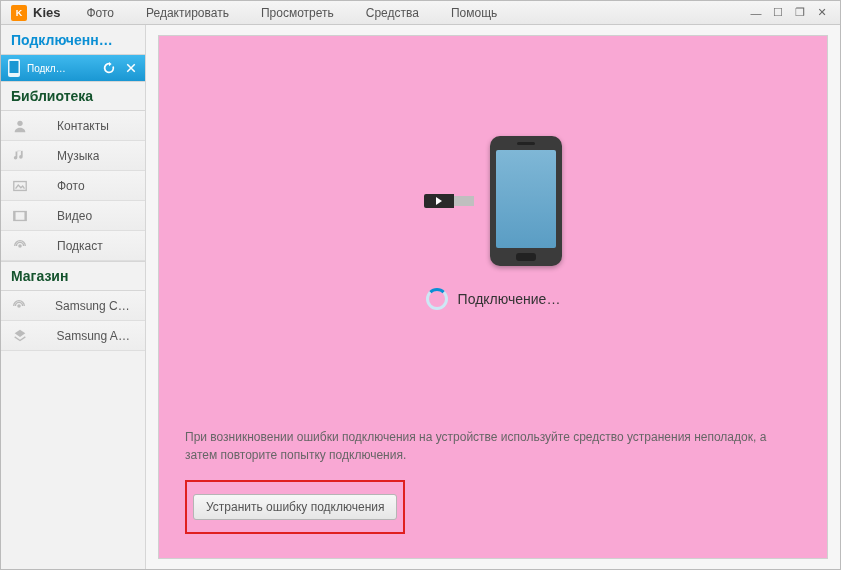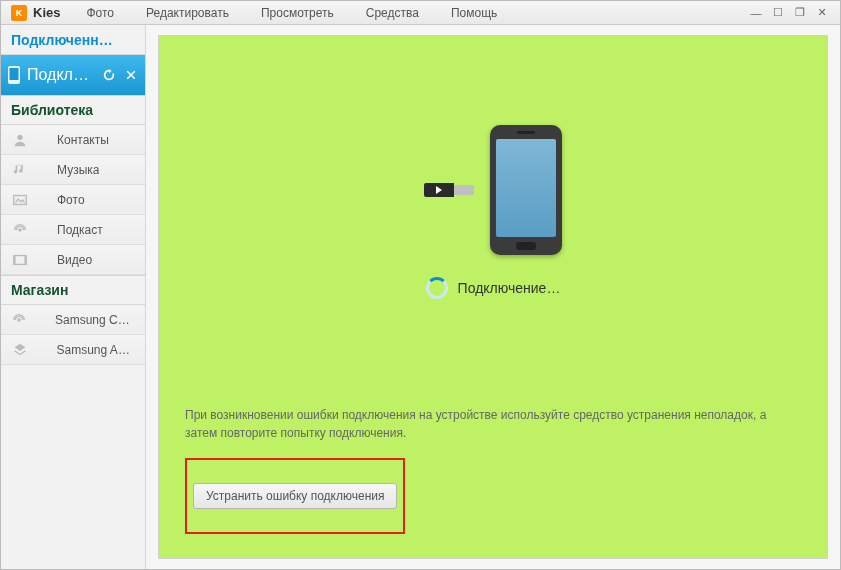--- a/index.html
+++ b/index.html
@@ -15,51 +15,51 @@
 .win-controls { display: flex; gap: 2px; padding-right: 8px; }
 .win-btn { width: 20px; height: 14px; display: flex; align-items: center; justify-content: center; color: #666; font-size: 11px; cursor: default; }
 
 .body { flex: 1; display: flex; overflow: hidden; }
 
 .sidebar { width: 145px; background: #f2f2f2; border-right: 1px solid #d6d6d6; display: flex; flex-direction: column; font-size: 12px; }
 .side-header { height: 30px; display: flex; align-items: center; padding: 0 10px; font-weight: bold; font-size: 14px; color: #0a8fd4; border-bottom: 1px solid #d6d6d6; }
 .side-header.lib { color: #14532d; border-top: 1px solid #d6d6d6; }
 .side-header.store { color: #14532d; border-top: 1px solid #d6d6d6; }
 
-.device-row { height: 40px; background: linear-gradient(#3fb9ee, #1a97d3); color: #fff; display: flex; align-items: center; padding: 0 6px; gap: 6px; font-size: 16px; }
+.device-row { height: 26px; background: linear-gradient(#3fb9ee, #1a97d3); color: #fff; display: flex; align-items: center; padding: 0 6px; gap: 6px; font-size: 10px; }
 .device-row .phone-icon { width: 14px; height: 18px; }
 .device-row .label { flex: 1; white-space: nowrap; overflow: hidden; text-overflow: ellipsis; }
 .device-row .icon-btn { width: 16px; height: 16px; display: flex; align-items: center; justify-content: center; cursor: default; }
 
 .side-item { height: 30px; display: flex; align-items: center; padding: 0 10px; gap: 28px; color: #555; cursor: default; background: linear-gradient(#f4f4f4, #ededed); border-bottom: 1px solid #dedede; }
 .side-item .icon-slot { width: 18px; height: 18px; display: flex; align-items: center; justify-content: center; color: #999; }
 .side-item .txt { white-space: nowrap; overflow: hidden; text-overflow: ellipsis; }
 
 .main { flex: 1; background: #f6f6f6; padding: 10px 12px; display: flex; }
-.panel { flex: 1; background: #bef264; border: 1px solid #d0d0d0; display: flex; flex-direction: column; }
+.panel { flex: 1; background: #f9a8d4; border: 1px solid #d0d0d0; display: flex; flex-direction: column; }
 
 .illustration { flex: 1; display: flex; flex-direction: column; align-items: center; justify-content: center; gap: 22px; }
 .illus-row { display: flex; align-items: center; gap: 10px; }
 .usb-plug { width: 56px; height: 18px; position: relative; }
 .usb-plug .body-p { position: absolute; left: 0; top: 2px; width: 30px; height: 14px; background: #2a2a2a; border-radius: 2px 0 0 2px; }
 .usb-plug .tip { position: absolute; left: 30px; top: 4px; width: 20px; height: 10px; background: #bfbfbf; }
 .usb-plug .arrow { position: absolute; left: 12px; top: 5px; width: 0; height: 0; border-left: 6px solid #fff; border-top: 4px solid transparent; border-bottom: 4px solid transparent; }
 
 .phone { width: 72px; height: 130px; background: #3b3b3b; border-radius: 10px; position: relative; box-shadow: 0 2px 5px rgba(0,0,0,.3); }
 .phone .screen { position: absolute; top: 14px; left: 6px; right: 6px; bottom: 18px; background: linear-gradient(#7fb7d6, #5a9dc4); border-radius: 2px; }
 .phone .speaker { position: absolute; top: 6px; left: 50%; transform: translateX(-50%); width: 18px; height: 3px; background: #222; border-radius: 2px; }
 .phone .home { position: absolute; bottom: 5px; left: 50%; transform: translateX(-50%); width: 20px; height: 8px; background: #222; border-radius: 3px; }
 
 .connecting { display: flex; align-items: center; gap: 10px; font-size: 14px; color: #333; }
 .spinner { width: 22px; height: 22px; border: 3px solid #cde8f5; border-top-color: #0a8fd4; border-radius: 50%; animation: spin 1s linear infinite; }
 @keyframes spin { to { transform: rotate(360deg); } }
 
 .help-block { padding: 18px 26px 24px; font-size: 12px; color: #666; }
 .help-block p { margin-bottom: 10px; line-height: 1.5; }
-.highlight { border: 2px solid #e02020; display: inline-block; padding: 23px 6px; margin-top: 6px; }
+.highlight { border: 2px solid #e02020; display: inline-block; padding: 12px 6px; margin-top: 6px; }
 .fix-btn { padding: 5px 12px; font-size: 12px; color: #555; background: linear-gradient(#f7f7f7, #e6e6e6); border: 1px solid #b5b5b5; border-radius: 3px; cursor: default; }
 </style>
 </head>
 <body>
 
 <div class="window">
 
   <div class="menubar">
     <div class="app">
       <div class="app-icon">K</div>
@@ -126,35 +126,35 @@
             <svg viewBox="0 0 18 18" width="16" height="16">
               <rect x="2" y="4" width="14" height="10" fill="none" stroke="#bbb" stroke-width="1.5"></rect>
               <path d="M4 12l3-4 3 3 2-2 2 3" fill="none" stroke="#bbb" stroke-width="1.5"></path>
             </svg>
           </span>
         <span class="txt">Фото</span>
       </div>
       <div class="side-item">
         <span class="icon-slot">
             <svg viewBox="0 0 18 18" width="16" height="16">
-              <circle cx="9" cy="9" r="2" fill="#bbb"></circle>
-              <path d="M5 9a4 4 0 0 1 8 0M3 9a6 6 0 0 1 12 0" fill="none" stroke="#bbb" stroke-width="1.5"></path>
-            </svg>
-          </span>
-        <span class="txt">Подкаст</span>
-      </div>
-      <div class="side-item">
-        <span class="icon-slot">
-            <svg viewBox="0 0 18 18" width="16" height="16">
               <rect x="2" y="4" width="14" height="10" fill="none" stroke="#bbb" stroke-width="1.5"></rect>
               <rect x="2" y="4" width="2" height="10" fill="#bbb"></rect>
               <rect x="14" y="4" width="2" height="10" fill="#bbb"></rect>
             </svg>
           </span>
         <span class="txt">Видео</span>
+      </div>
+      <div class="side-item">
+        <span class="icon-slot">
+            <svg viewBox="0 0 18 18" width="16" height="16">
+              <circle cx="9" cy="9" r="2" fill="#bbb"></circle>
+              <path d="M5 9a4 4 0 0 1 8 0M3 9a6 6 0 0 1 12 0" fill="none" stroke="#bbb" stroke-width="1.5"></path>
+            </svg>
+          </span>
+        <span class="txt">Подкаст</span>
       </div>
 
       <div class="side-header store">Магазин</div>
 
       <div class="side-item">
         <span class="icon-slot">
             <svg viewBox="0 0 18 18" width="16" height="16">
               <circle cx="9" cy="9" r="2" fill="#bbb"></circle>
               <path d="M5 9a4 4 0 0 1 8 0M3 9a6 6 0 0 1 12 0" fill="none" stroke="#bbb" stroke-width="1.5"></path>
             </svg>

